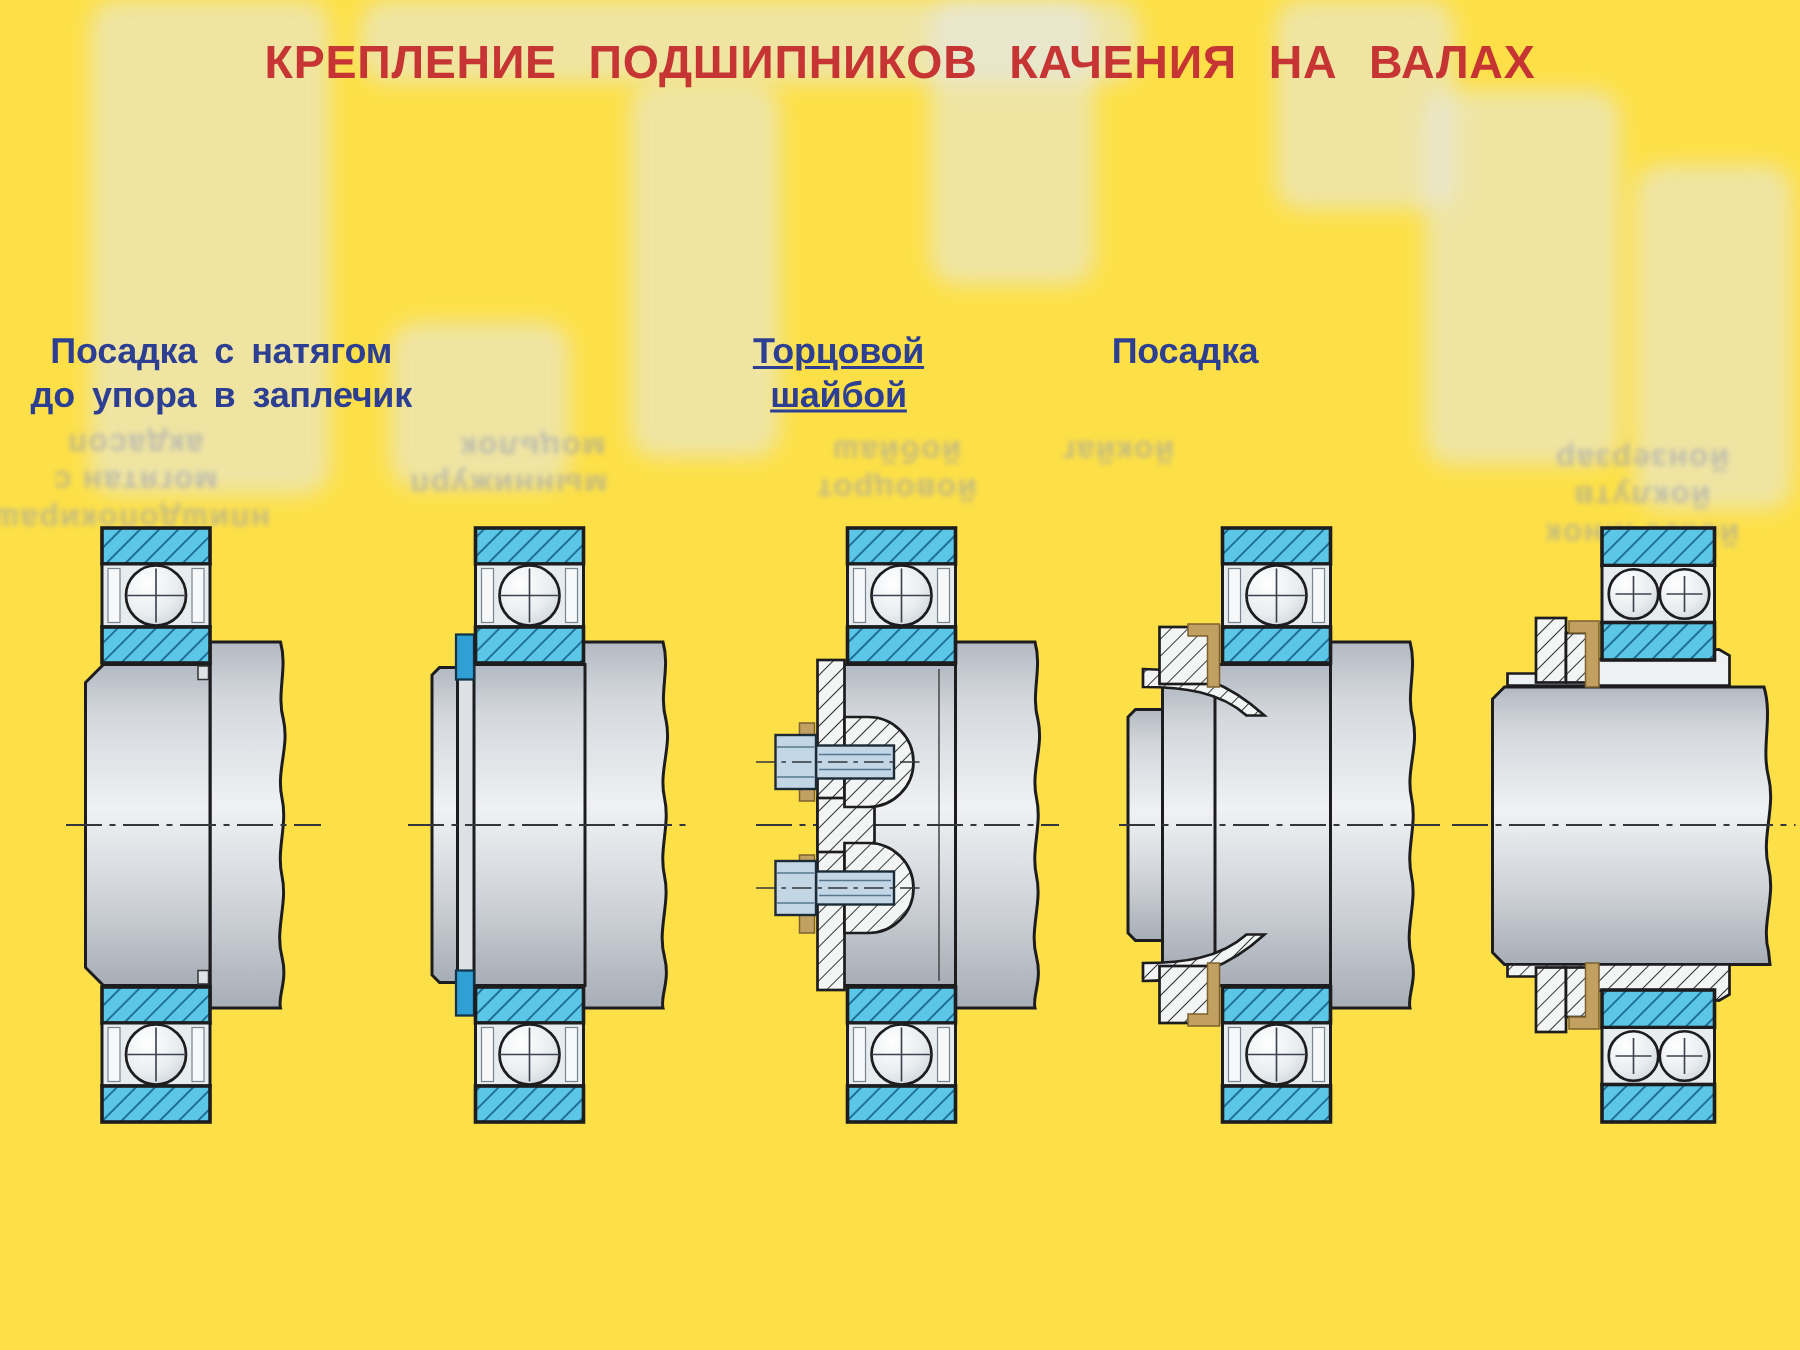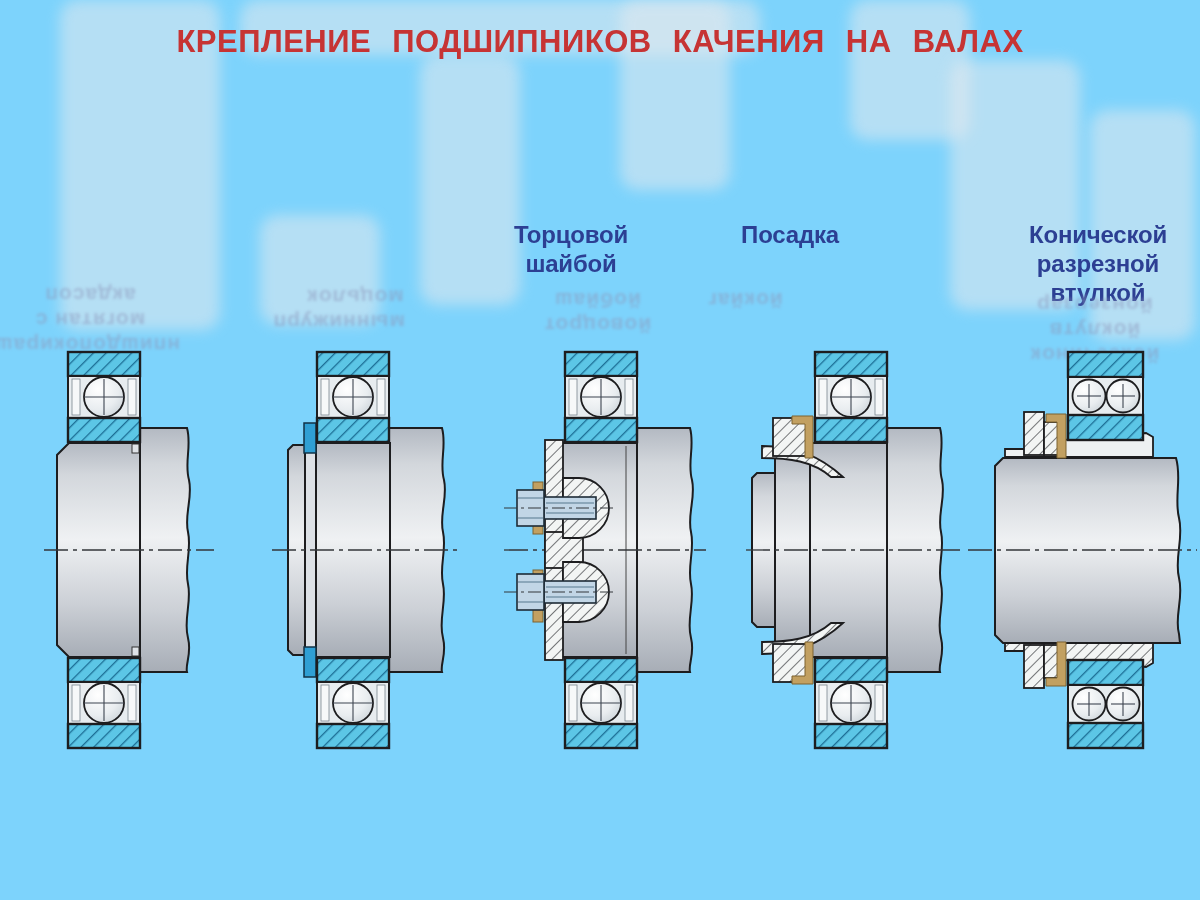--- a/index.html
+++ b/index.html
@@ -1,33 +1,33 @@
 <!DOCTYPE html>
 <html style="--c-title-red: #c63434; --c-label-blue: #2c3f93; --c-bearing-cyan: #5cc6e6; --c-hatch-teal: #1d6f96; --c-spring-blue: #2f9fd4; --c-steel-blue: #c2d6e6; --c-brass-tan: #c2a061; --c-shaft-gray: #cdd2d8; --c-line-black: #1d1d1f; --c-artifact-blue: #8d97bb; --c-wash-gray: #e4e9ee;"><head>
 <meta charset="utf-8">
 <style>
   html,body{margin:0;padding:0;background:#ffffff;}
   .poster{
-    position:relative;width:1200px;height:900px;background:#7dd3fc;
+    position:relative;width:1200px;height:900px;background:#fde047;
     overflow:hidden;font-family:"Liberation Sans",sans-serif;
   }
   .wash{position:absolute;background:var(--c-wash-gray,#e4e9ee);filter:blur(7px);opacity:.55;border-radius:18px;}
   .title{
     position:absolute;top:24px;left:0;width:1200px;text-align:center;
     font-size:31px;font-weight:bold;color:var(--c-title-red,#c63434);
     letter-spacing:.5px;word-spacing:12px;
   }
   .fig-label{
     position:absolute;top:220px;color:var(--c-label-blue,#2c3f93);
     font-size:24px;line-height:29px;font-weight:bold;text-align:center;
     white-space:pre-line;word-spacing:5px;letter-spacing:-.2px;
   }
   .lbl1{left:5px;width:285px;}
   .lbl2{left:292px;width:165px;}
-  .lbl3{left:506px;width:130px;}
+  .lbl3{left:494px;width:130px;text-decoration:underline;}
   .lbl4{left:720px;width:140px;}
   .lbl5{left:998px;width:200px;}
   .artifact{
     position:absolute;transform:rotate(180deg);filter:blur(1.6px);opacity:.5;
     color:var(--c-artifact-blue,#8d97bb);font-weight:bold;font-size:21px;line-height:25px;
     text-align:center;white-space:pre-line;letter-spacing:1px;
   }
   .art1{left:0;top:283px;width:180px;}
   .art2{left:305px;top:285px;width:100px;}
   .art3{left:540px;top:288px;width:115px;}
@@ -60,25 +60,25 @@
   <div class="wash" style="left:240px;top:0;width:520px;height:55px"></div>
   <div class="wash" style="left:420px;top:55px;width:100px;height:250px"></div>
   <div class="wash" style="left:620px;top:0;width:110px;height:190px"></div>
   <div class="wash" style="left:850px;top:0;width:120px;height:140px"></div>
   <div class="wash" style="left:950px;top:60px;width:130px;height:250px"></div>
   <div class="wash" style="left:1090px;top:110px;width:105px;height:230px"></div>
   <div class="wash" style="left:260px;top:215px;width:120px;height:110px"></div>
 
   <div class="title">КРЕПЛЕНИЕ  ПОДШИПНИКОВ  КАЧЕНИЯ  НА  ВАЛАХ</div>
 
+  <div class="fig-label lbl1">Посадка с натягом
+до упора в заплечик</div>
   <div class="fig-label lbl3">Торцовой
 шайбой</div>
   <div class="fig-label lbl4">Посадка</div>
-  <div class="fig-label lbl5">Конической
-разрезной втулкой</div>
 
   <div class="artifact art1">нпишдопокираш
 могятан с акдасоп</div>
   <div class="artifact art2">мыннижурп
 моцьлок</div>
   <div class="artifact art3">йовоцрот
 йобйаш</div>
   <div class="artifact art4">йокйаг</div>
   <div class="artifact art5">йоксечинок
 йоклутв йонзерзар</div>

